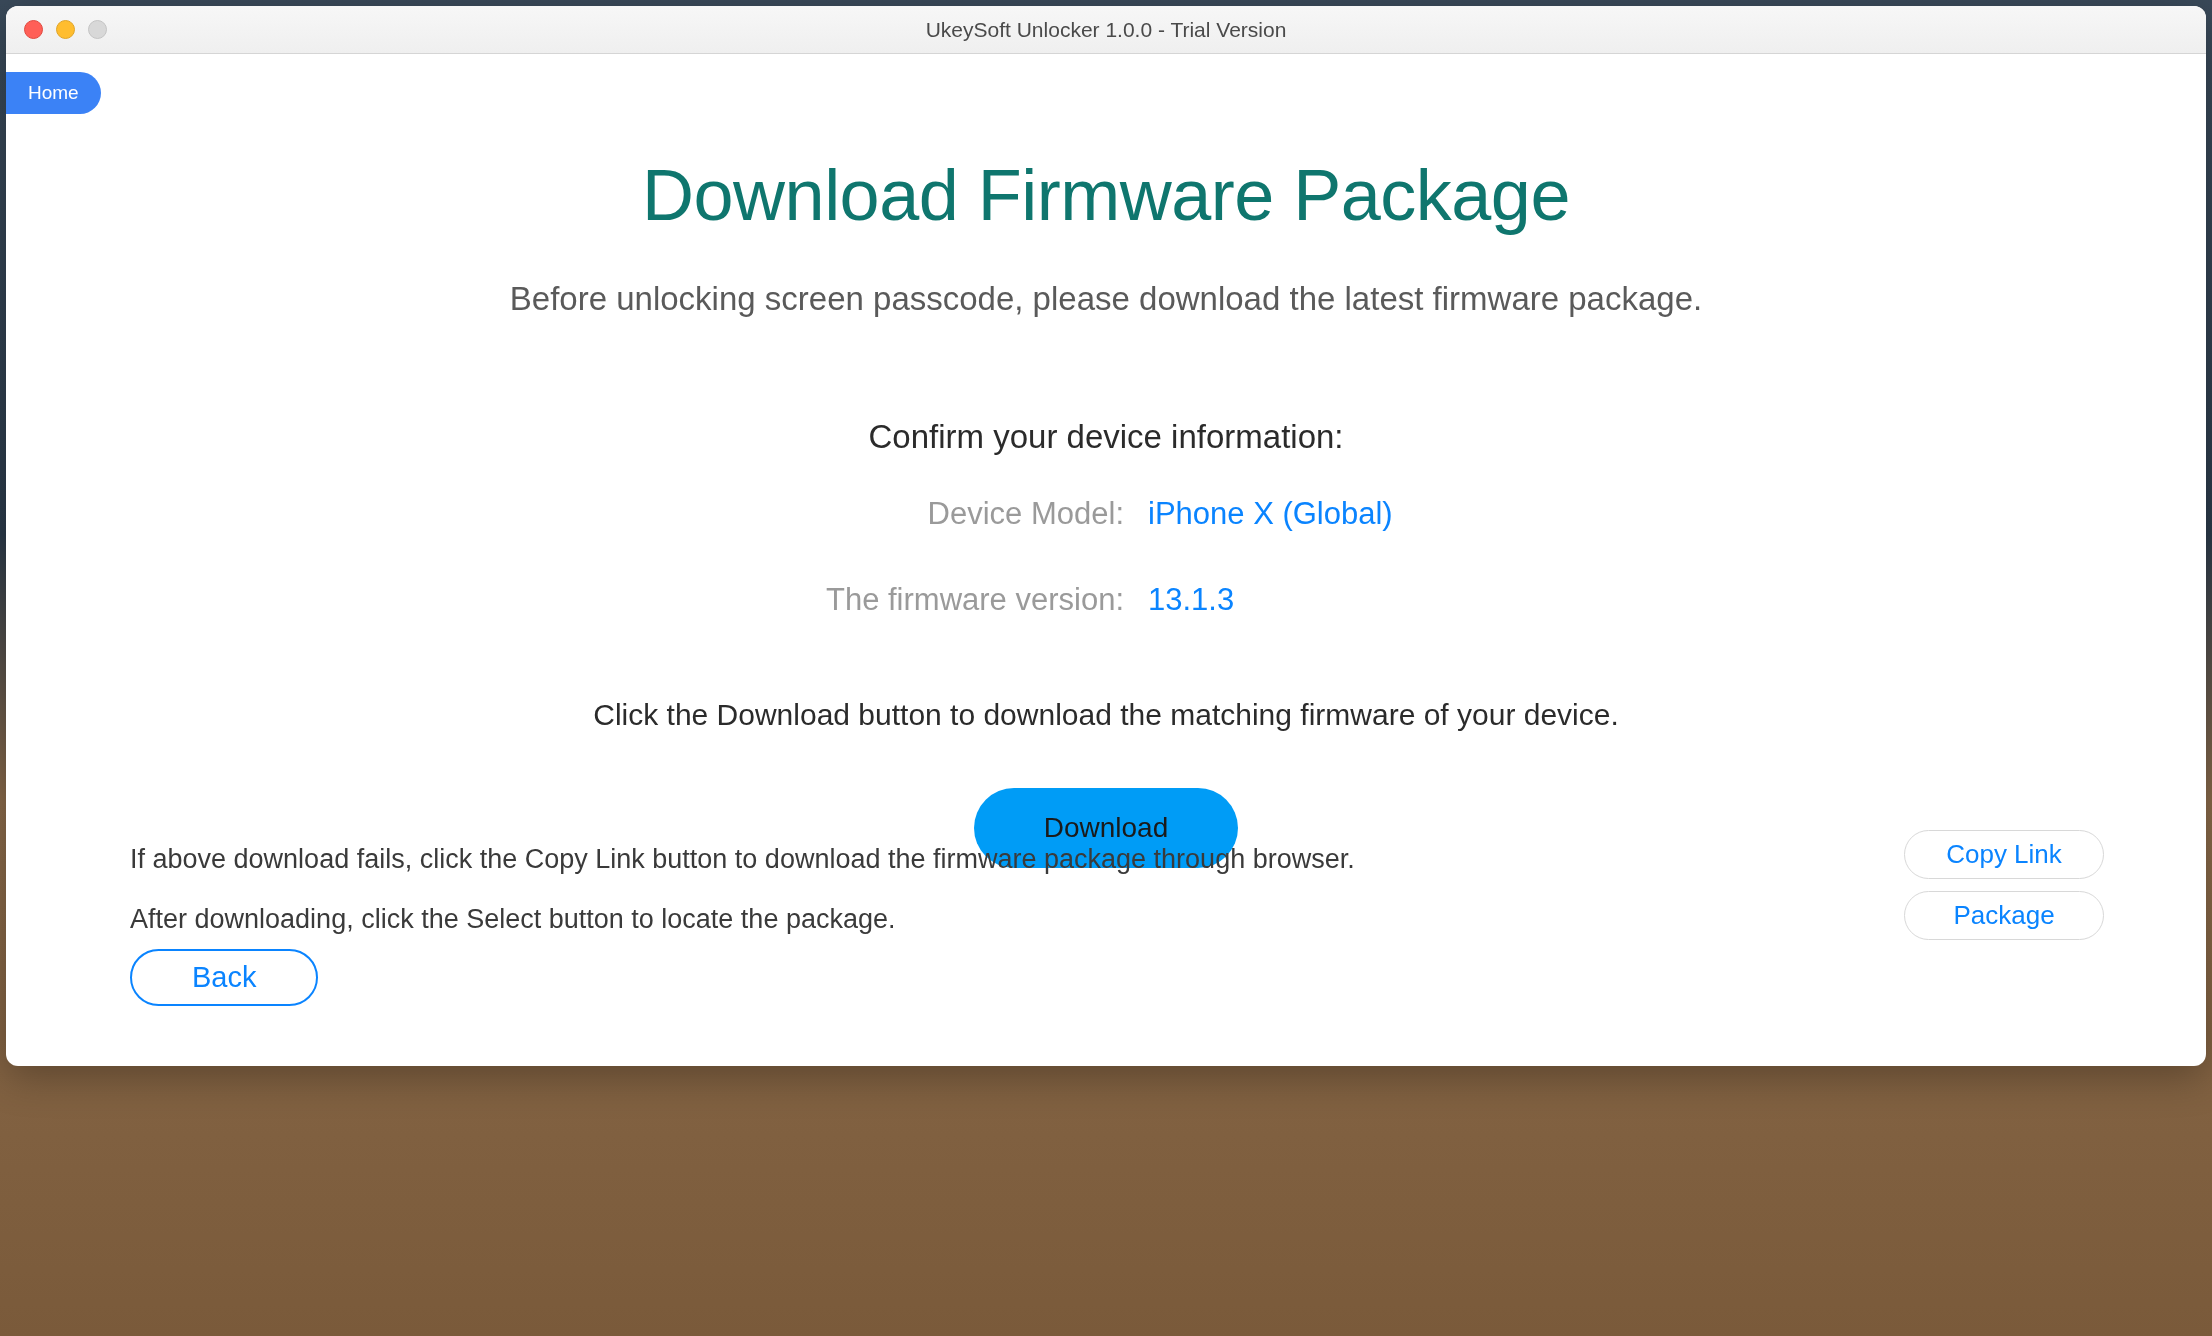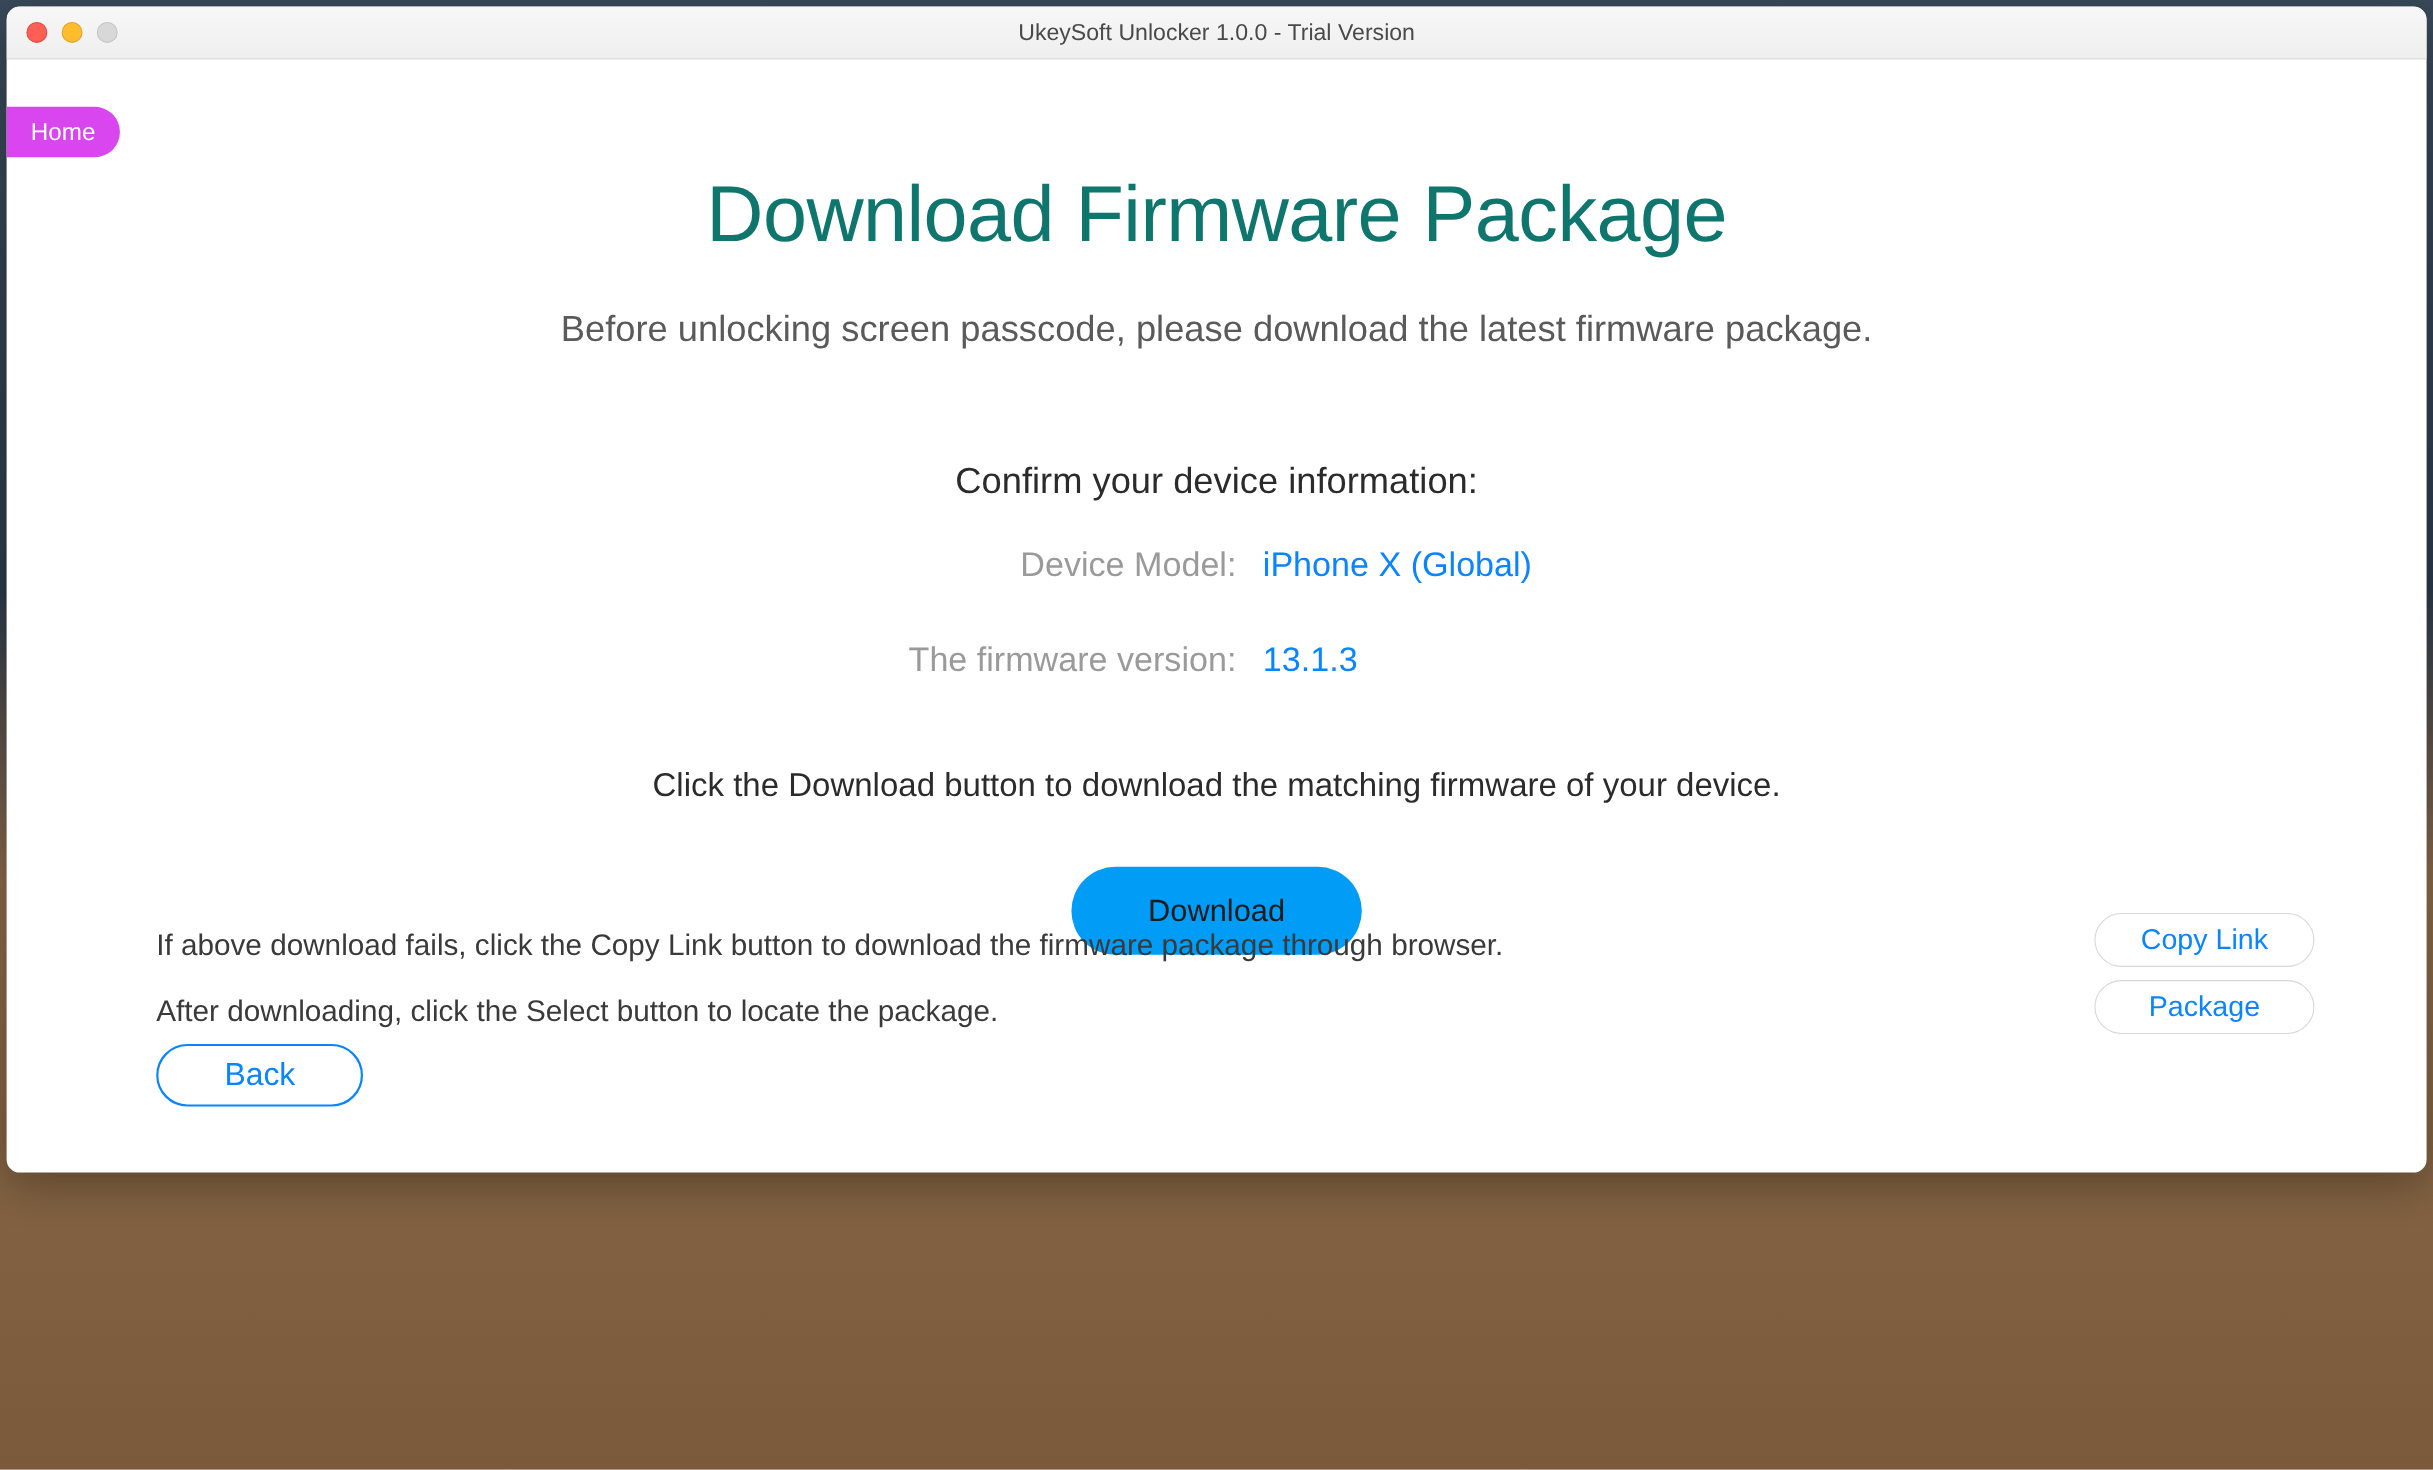--- a/index.html
+++ b/index.html
@@ -52,25 +52,25 @@
       color: #4a4a4a;
       font-size: 21px;
     }
     .content {
       flex: 1;
       position: relative;
       padding: 0;
     }
     .home-tab {
       position: absolute;
-      top: 43px;
+      top: 18px;
       left: 0;
-      background: #d946ef;
+      background: #3b82f6;
       color: #ffffff;
-      font-size: 22px;
+      font-size: 19px;
       padding: 10px 22px 10px 22px;
       border-top-right-radius: 26px;
       border-bottom-right-radius: 26px;
       cursor: pointer;
     }
     .main {
       padding-top: 100px;
       text-align: center;
     }
     .page-title {
@@ -125,21 +125,21 @@
       color: #1a1a1a;
       font-size: 28px;
       padding: 24px 70px;
       border-radius: 50px;
       border: none;
       cursor: pointer;
     }
     .bottom-section {
       position: absolute;
       bottom: 0;
-      left: 16px;
+      left: 4px;
       right: 0;
       padding: 0 120px 60px 120px;
     }
     .help-row {
       display: flex;
       justify-content: space-between;
       align-items: flex-start;
     }
     .help-text {
       font-size: 27px;

